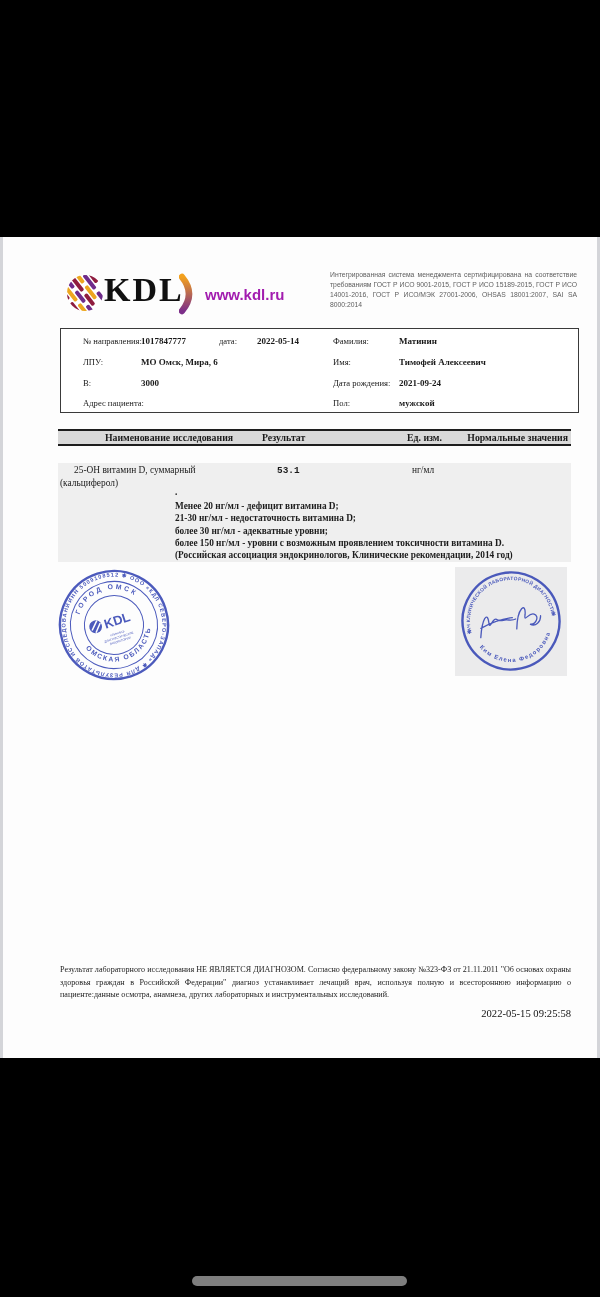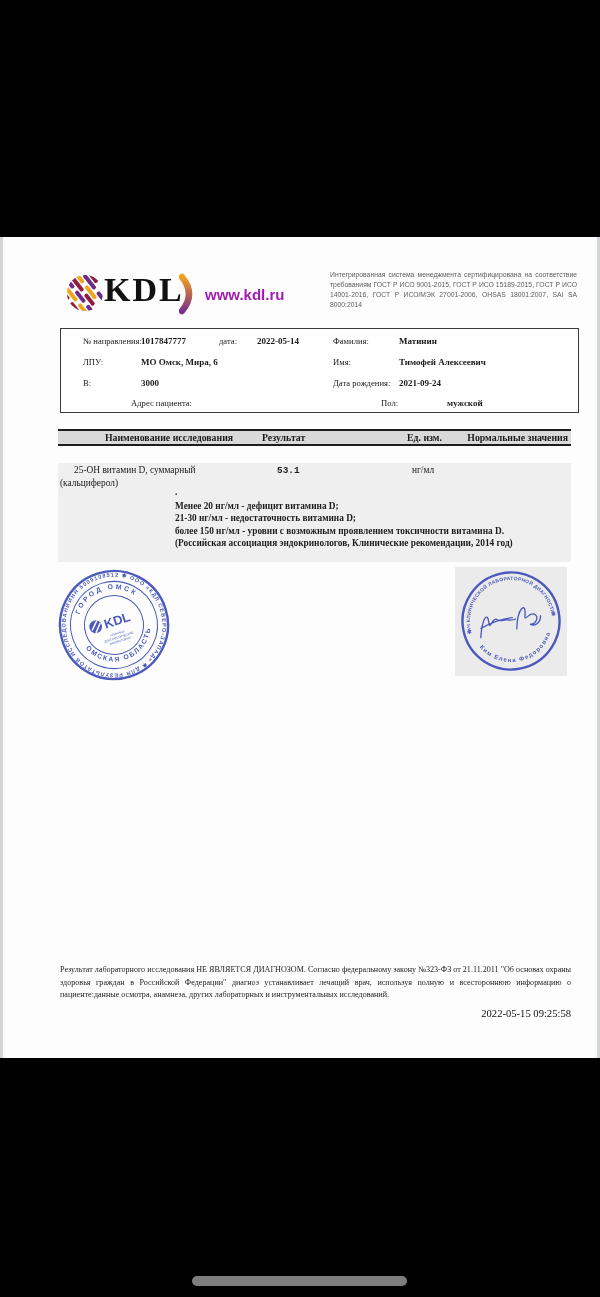--- a/index.html
+++ b/index.html
@@ -17,21 +17,21 @@
   .site{position:absolute;left:205px;top:15px;font-size:15px;font-weight:bold;
         font-family:"Liberation Sans",sans-serif;color:#a21caf;}
   .cert{position:absolute;left:330px;top:33px;width:247px;font-size:6.8px;line-height:1.45;
         color:#5e5e5e;font-family:"Liberation Sans",sans-serif;text-align:justify;}
 
   
   .info-box{position:absolute;left:60px;top:91px;width:517px;height:83px;
             border:1px solid #3a3a3a;background:#fff;}
   .info-box span{position:absolute;font-size:8.6px;white-space:nowrap;}
   .info-box .val{font-weight:bold;font-size:9px;}
-  .r0{top:7px;} .r1{top:28px;} .r2{top:49px;} .r3{top:69px;margin-left:48px;}
+  .r0{top:7px;} .r1{top:28px;} .r2{top:49px;} .r3{top:69px;}
   .lc-label{left:22px;} .lc-val{left:80px;} .lc-label2{left:158px;} .lc-val2{left:196px;}
   .rc-label{left:272px;} .rc-val{left:338px;}
 
   
   .thead{position:absolute;left:58px;top:192px;width:513px;height:17px;background:#d9d9d9;
          border-top:2px solid #1d1d1d;border-bottom:2px solid #1d1d1d;box-sizing:border-box;}
   .thead span{position:absolute;top:1px;font-size:9.8px;font-weight:bold;white-space:nowrap;}
   .th0{left:16px;width:190px;text-align:center;}
   .th1{left:204px;} .th2{left:349px;} .th3{right:3px;}
   .section-title{position:absolute;left:60px;top:224px;font-size:11.6px;font-weight:bold;
@@ -141,20 +141,21 @@
 
     <div class="result-block">
       <span class="rb-name1">25-OH витамин D, суммарный</span>
       <span class="rb-name2">(кальциферол)</span>
       <span class="rb-result">53.1</span>
       <span class="rb-unit">нг/мл</span>
       <span class="rb-dot">.</span>
       <div class="comments">
         <div>Менее 20 нг/мл - дефицит витамина D;</div>
         <div>21-30 нг/мл - недостаточность витамина D;</div>
+        <div>более 30 нг/мл - адекватные уровни;</div>
         <div>более 150 нг/мл  - уровни с возможным проявлением токсичности витамина D.</div>
         <div>(Российская ассоциация эндокринологов, Клинические рекомендации, 2014 год)</div>
       </div>
     </div>
 
     <svg class="stamp-left" viewBox="-58 -58 116 116">
       <g transform="rotate(-18)" opacity="0.92">
         <defs>
           <path id="lsOut" d="M -34.3 -34.3 A 48.5 48.5 0 1 1 -34.4 -34.2"></path>
           <path id="lsTop" d="M -36 0 A 36 36 0 0 1 36 0"></path>

